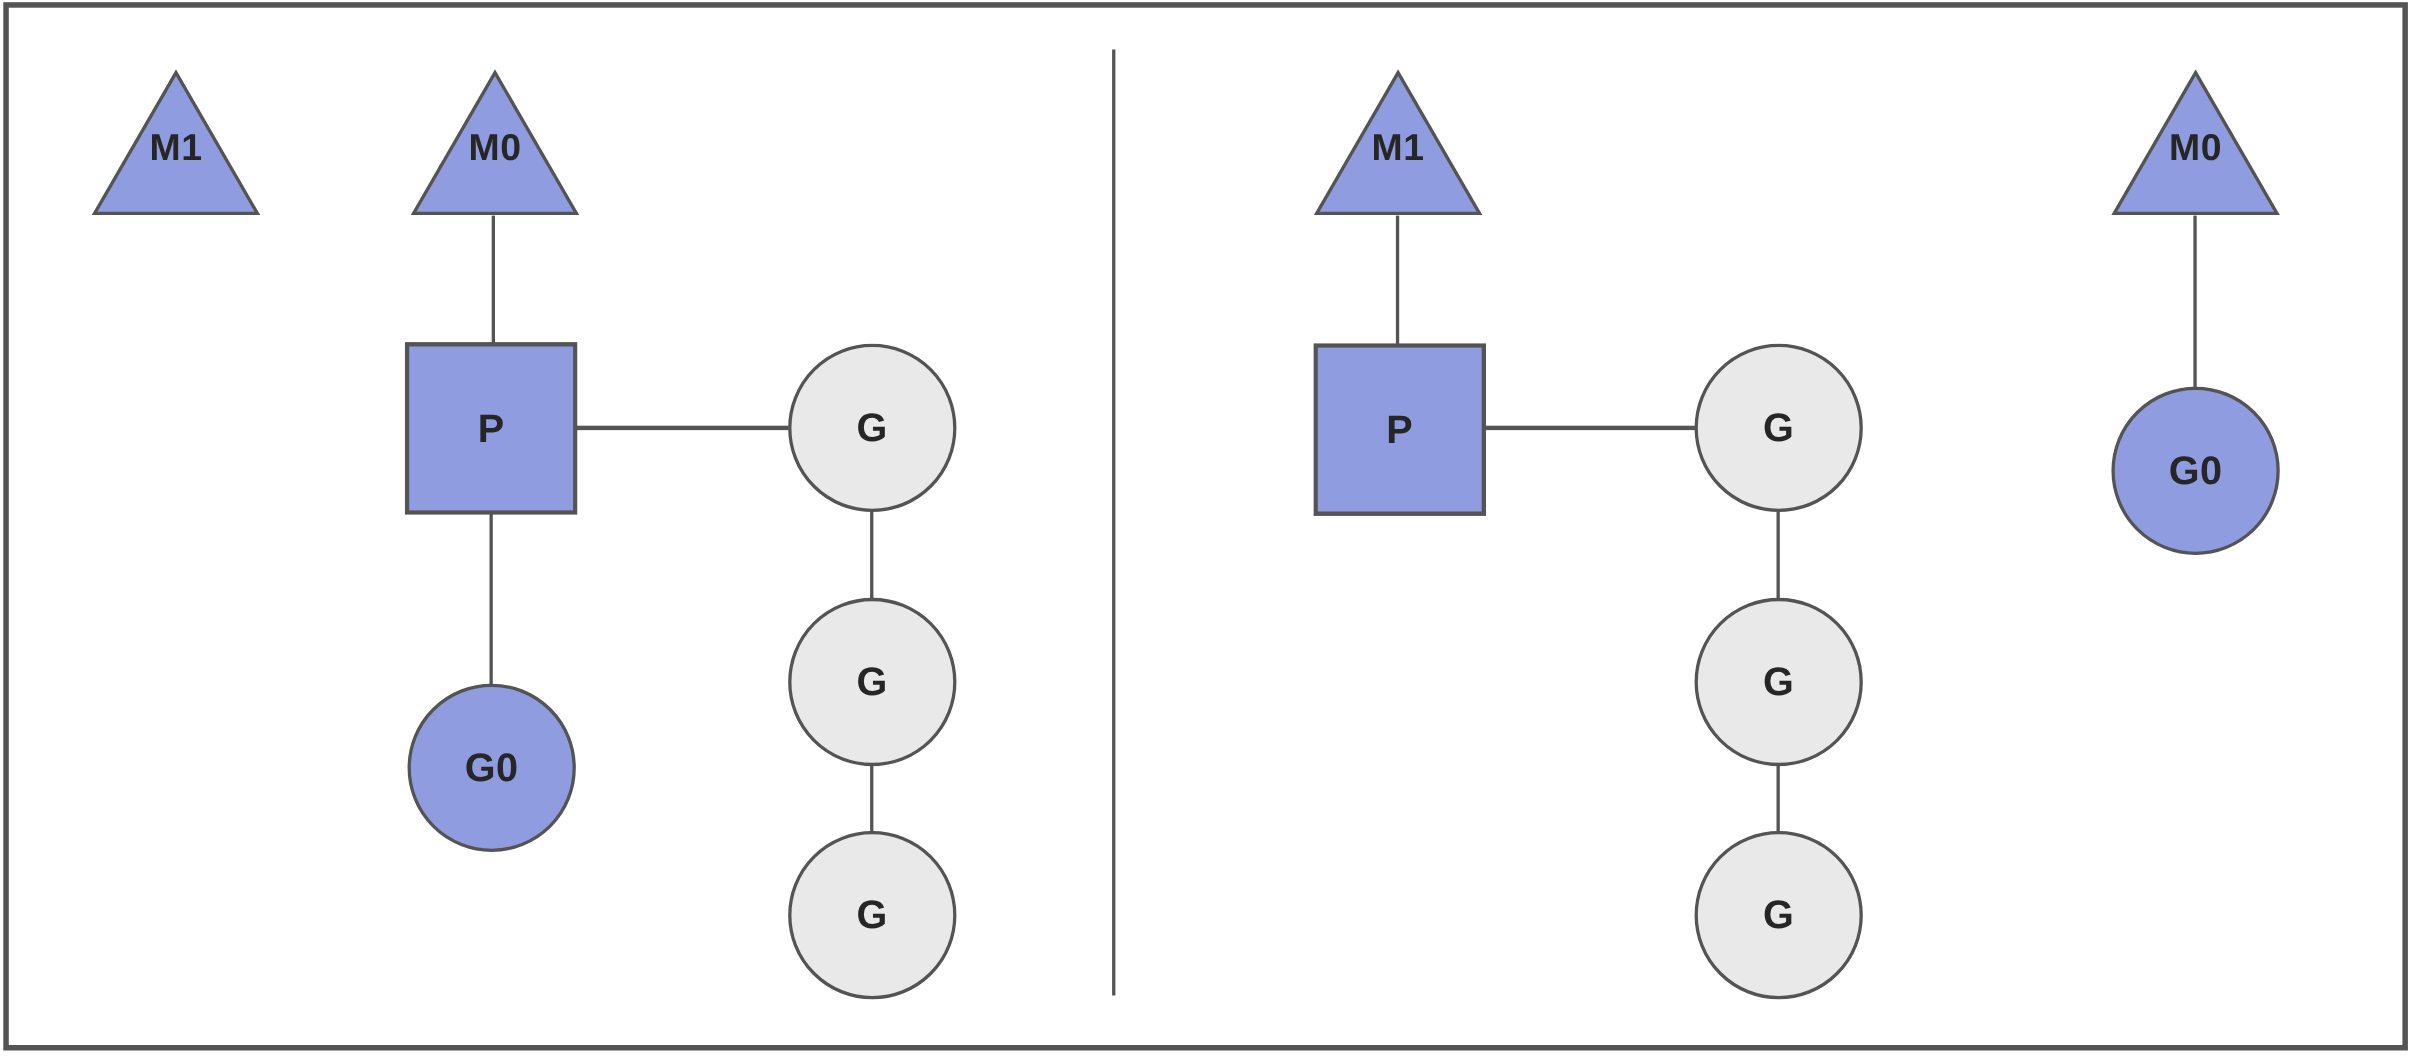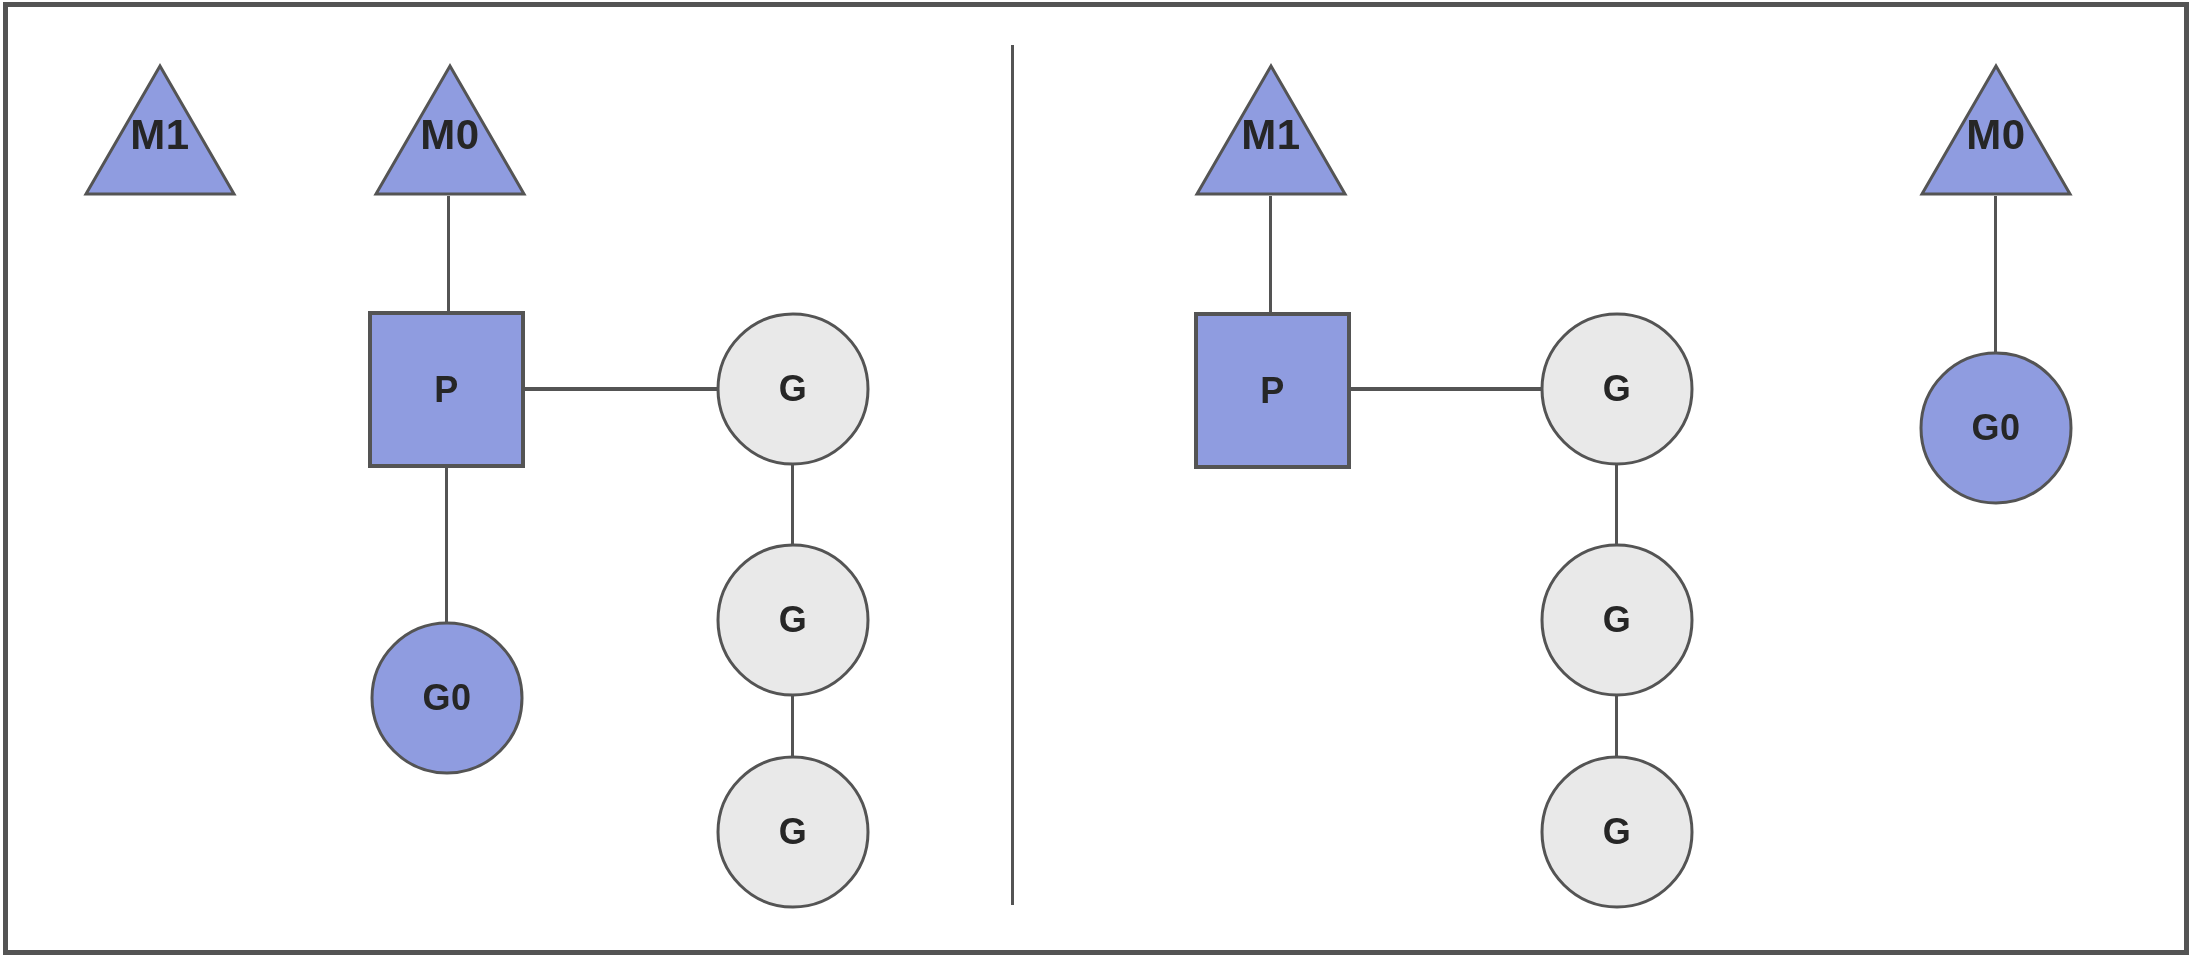--- a/index.html
+++ b/index.html
@@ -48,21 +48,21 @@
     transform:translate(-50%,-50%);
     font-weight:bold;
     font-size:36px;
     color:var(--text);
     letter-spacing:0.5px;
     white-space:nowrap;
     user-select:none;
   }
   .tri .label{
     top:54%;
-    font-size:42px;
+    font-size:34px;
   }
 </style>
 </head>
 <body>
 
 <div id="canvas">
 
   <div class="frame"></div>
 
   <div class="divider" style="left:1011px;top:45px;width:3px;height:860px;"></div>

